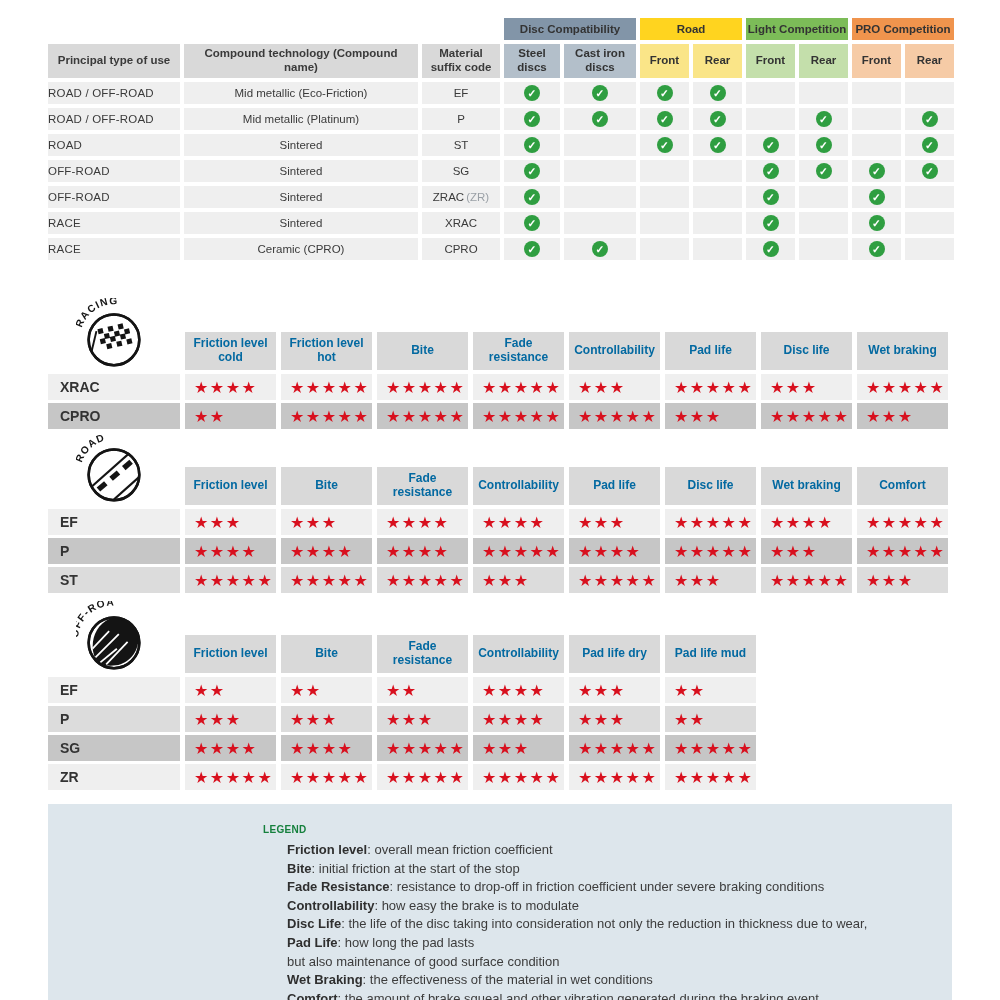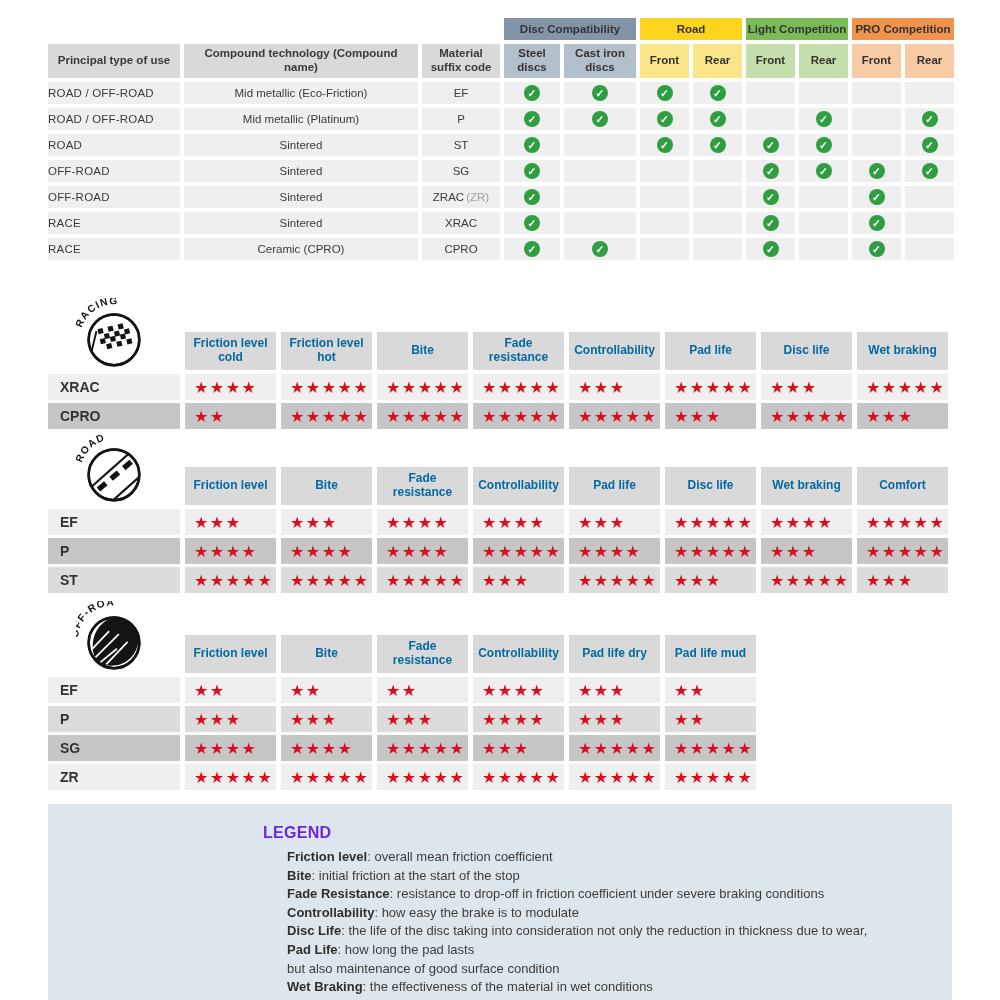--- a/index.html
+++ b/index.html
@@ -77,21 +77,21 @@
   .shade-light  { background: #efefef; }
   .shade-medium { background: #dcdcdc; }
   .shade-dark   { background: #c6c6c6; }
   .section-icon { position: absolute; left: 28px; top: -34px; width: 74px; height: 74px; }
 
   
   .legend-box {
     margin-top: 14px; width: 904px; min-height: 196px;
     background: #dde6ec; padding: 20px 20px 20px 215px;
   }
-  .legend-title { color: #6d28d9; font-weight: 700; font-size: 16px; margin-bottom: 6px; letter-spacing: .3px; }
+  .legend-title { color: #15803d; font-weight: 700; font-size: 10px; margin-bottom: 6px; letter-spacing: .3px; }
   .legend-line { font-size: 13px; line-height: 18.6px; color: #3c3c3c; padding-left: 24px; }
   .legend-line b { color: #2f2f2f; }
 </style>
 </head>
 <body>
 
 <div class="page">
   <div class="content">
 
     <div class="compat-grid">

